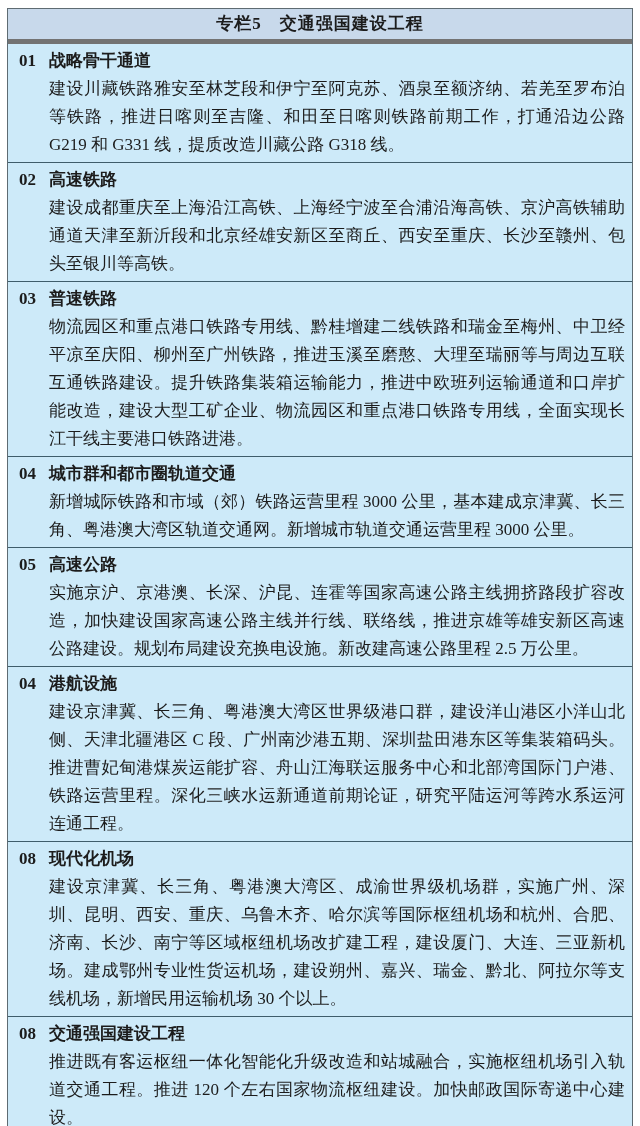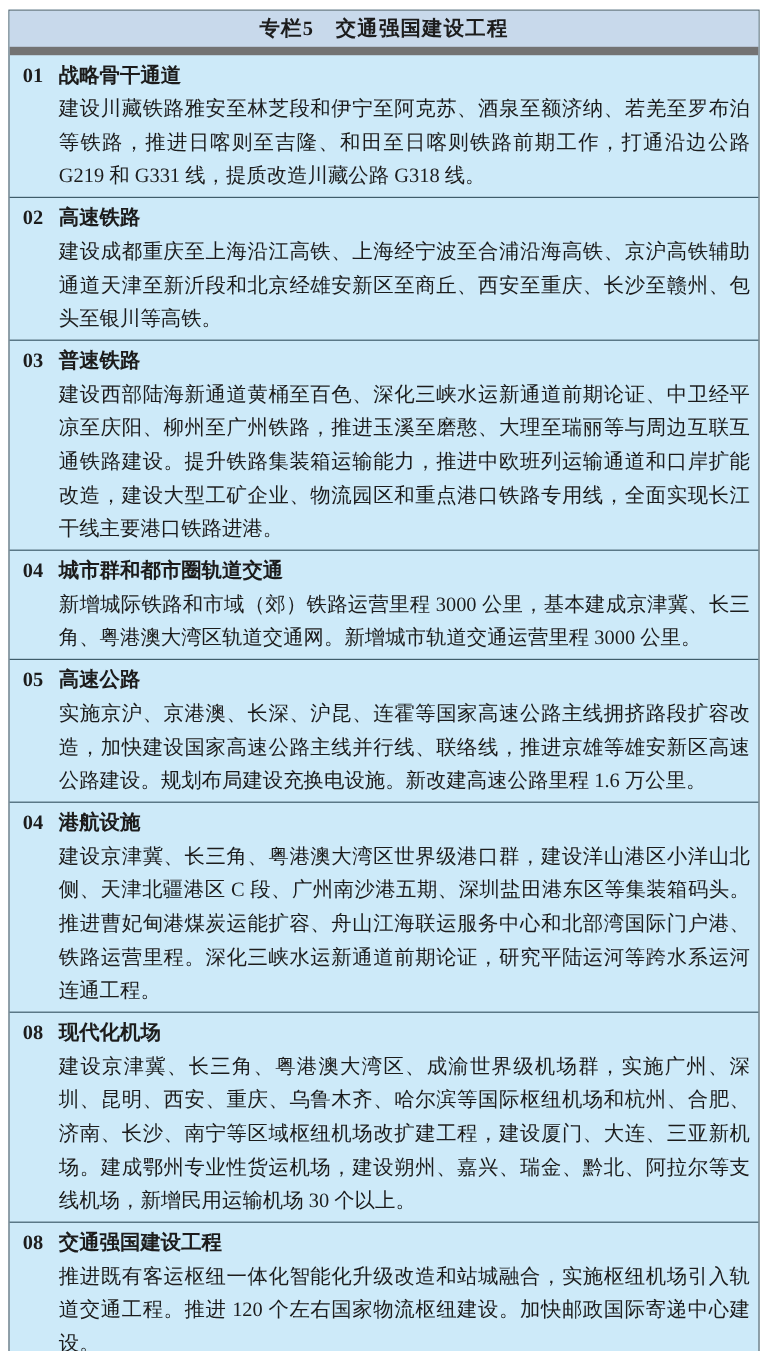--- a/index.html
+++ b/index.html
@@ -14,21 +14,21 @@
     width: 640px;
     box-sizing: border-box;
     padding: 8px 7px 4px 7px;
   }
   .panel {
     border: 1.5px solid #5e6b72;
     background: #cdeaf9;
   }
   .panel-header {
     background: #c8d9eb;
-    border-bottom: 7px solid #737373;
+    border-bottom: 5px solid #737373;
     text-align: center;
     font-weight: bold;
     font-size: 17px;
     line-height: 30px;
     height: 30px;
     letter-spacing: 1px;
   }
   .section {
     padding: 2px 7px 3px 11px;
   }
@@ -80,37 +80,37 @@
         <span class="sec-title">高速铁路</span>
       </div>
       <div class="sec-body">建设成都重庆至上海沿江高铁、上海经宁波至合浦沿海高铁、京沪高铁辅助通道天津至新沂段和北京经雄安新区至商丘、西安至重庆、长沙至赣州、包头至银川等高铁。</div>
     </div>
 
     <div class="section">
       <div class="sec-head">
         <span class="sec-num">03</span>
         <span class="sec-title">普速铁路</span>
       </div>
-      <div class="sec-body">建设西部陆海新通道黄桶至百色、深化三峡水运新通道前期论证、中卫经平凉至庆阳、柳州至广州铁路，推进玉溪至磨憨、大理至瑞丽等与周边互联互通铁路建设。提升铁路集装箱运输能力，推进中欧班列运输通道和口岸扩能改造，建设大型工矿企业、物流园区和重点港口铁路专用线，全面实现长江干线主要港口铁路进港。</div>
+      <div class="sec-body">物流园区和重点港口铁路专用线、黔桂增建二线铁路和瑞金至梅州、中卫经平凉至庆阳、柳州至广州铁路，推进玉溪至磨憨、大理至瑞丽等与周边互联互通铁路建设。提升铁路集装箱运输能力，推进中欧班列运输通道和口岸扩能改造，建设大型工矿企业、物流园区和重点港口铁路专用线，全面实现长江干线主要港口铁路进港。</div>
     </div>
 
     <div class="section">
       <div class="sec-head">
         <span class="sec-num">04</span>
         <span class="sec-title">城市群和都市圈轨道交通</span>
       </div>
       <div class="sec-body">新增城际铁路和市域（郊）铁路运营里程 3000 公里，基本建成京津冀、长三角、粤港澳大湾区轨道交通网。新增城市轨道交通运营里程 3000 公里。</div>
     </div>
 
     <div class="section">
       <div class="sec-head">
         <span class="sec-num">05</span>
         <span class="sec-title">高速公路</span>
       </div>
-      <div class="sec-body">实施京沪、京港澳、长深、沪昆、连霍等国家高速公路主线拥挤路段扩容改造，加快建设国家高速公路主线并行线、联络线，推进京雄等雄安新区高速公路建设。规划布局建设充换电设施。新改建高速公路里程 1.6 万公里。</div>
+      <div class="sec-body">实施京沪、京港澳、长深、沪昆、连霍等国家高速公路主线拥挤路段扩容改造，加快建设国家高速公路主线并行线、联络线，推进京雄等雄安新区高速公路建设。规划布局建设充换电设施。新改建高速公路里程 2.5 万公里。</div>
     </div>
 
     <div class="section">
       <div class="sec-head">
         <span class="sec-num">04</span>
         <span class="sec-title">港航设施</span>
       </div>
       <div class="sec-body">建设京津冀、长三角、粤港澳大湾区世界级港口群，建设洋山港区小洋山北侧、天津北疆港区 C 段、广州南沙港五期、深圳盐田港东区等集装箱码头。推进曹妃甸港煤炭运能扩容、舟山江海联运服务中心和北部湾国际门户港、铁路运营里程。深化三峡水运新通道前期论证，研究平陆运河等跨水系运河连通工程。</div>
     </div>
 

